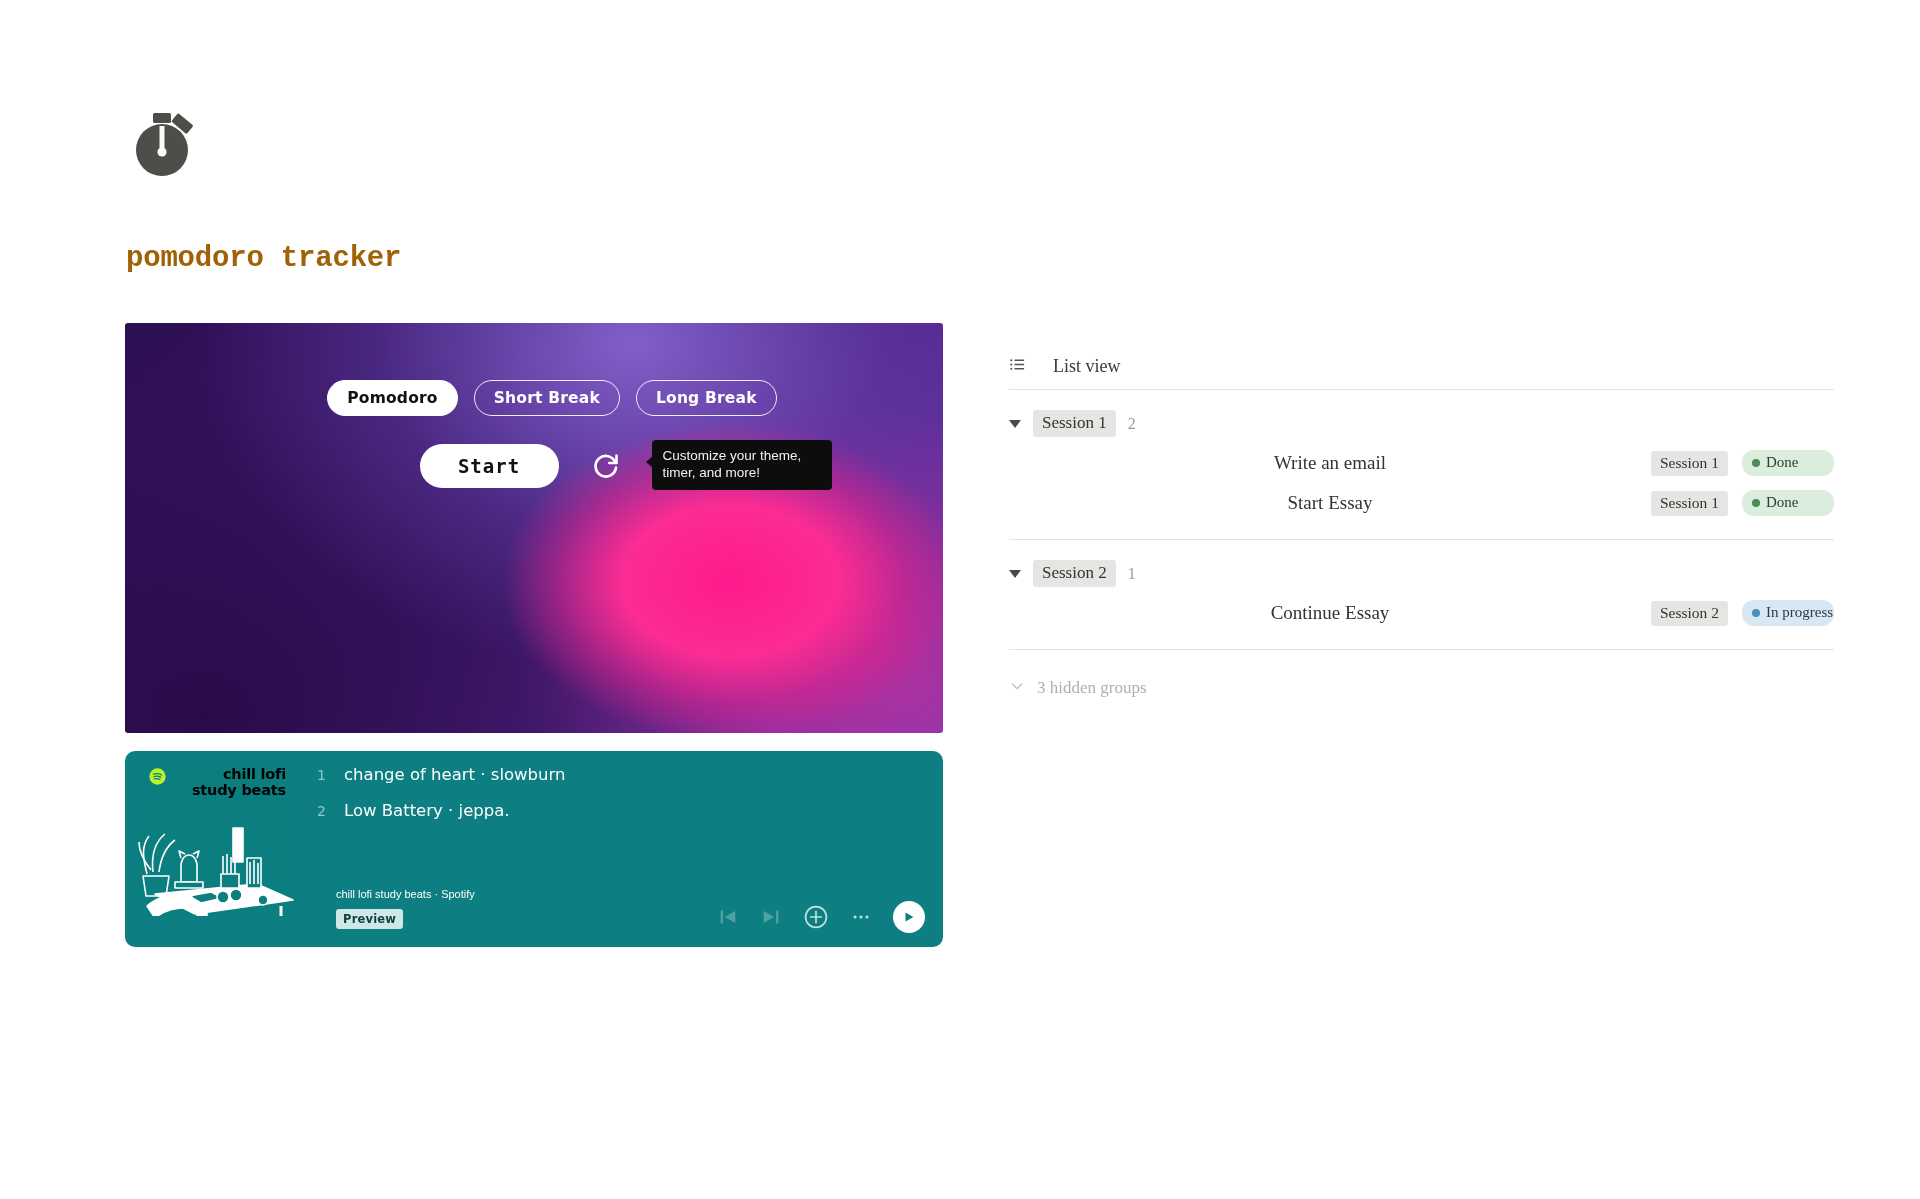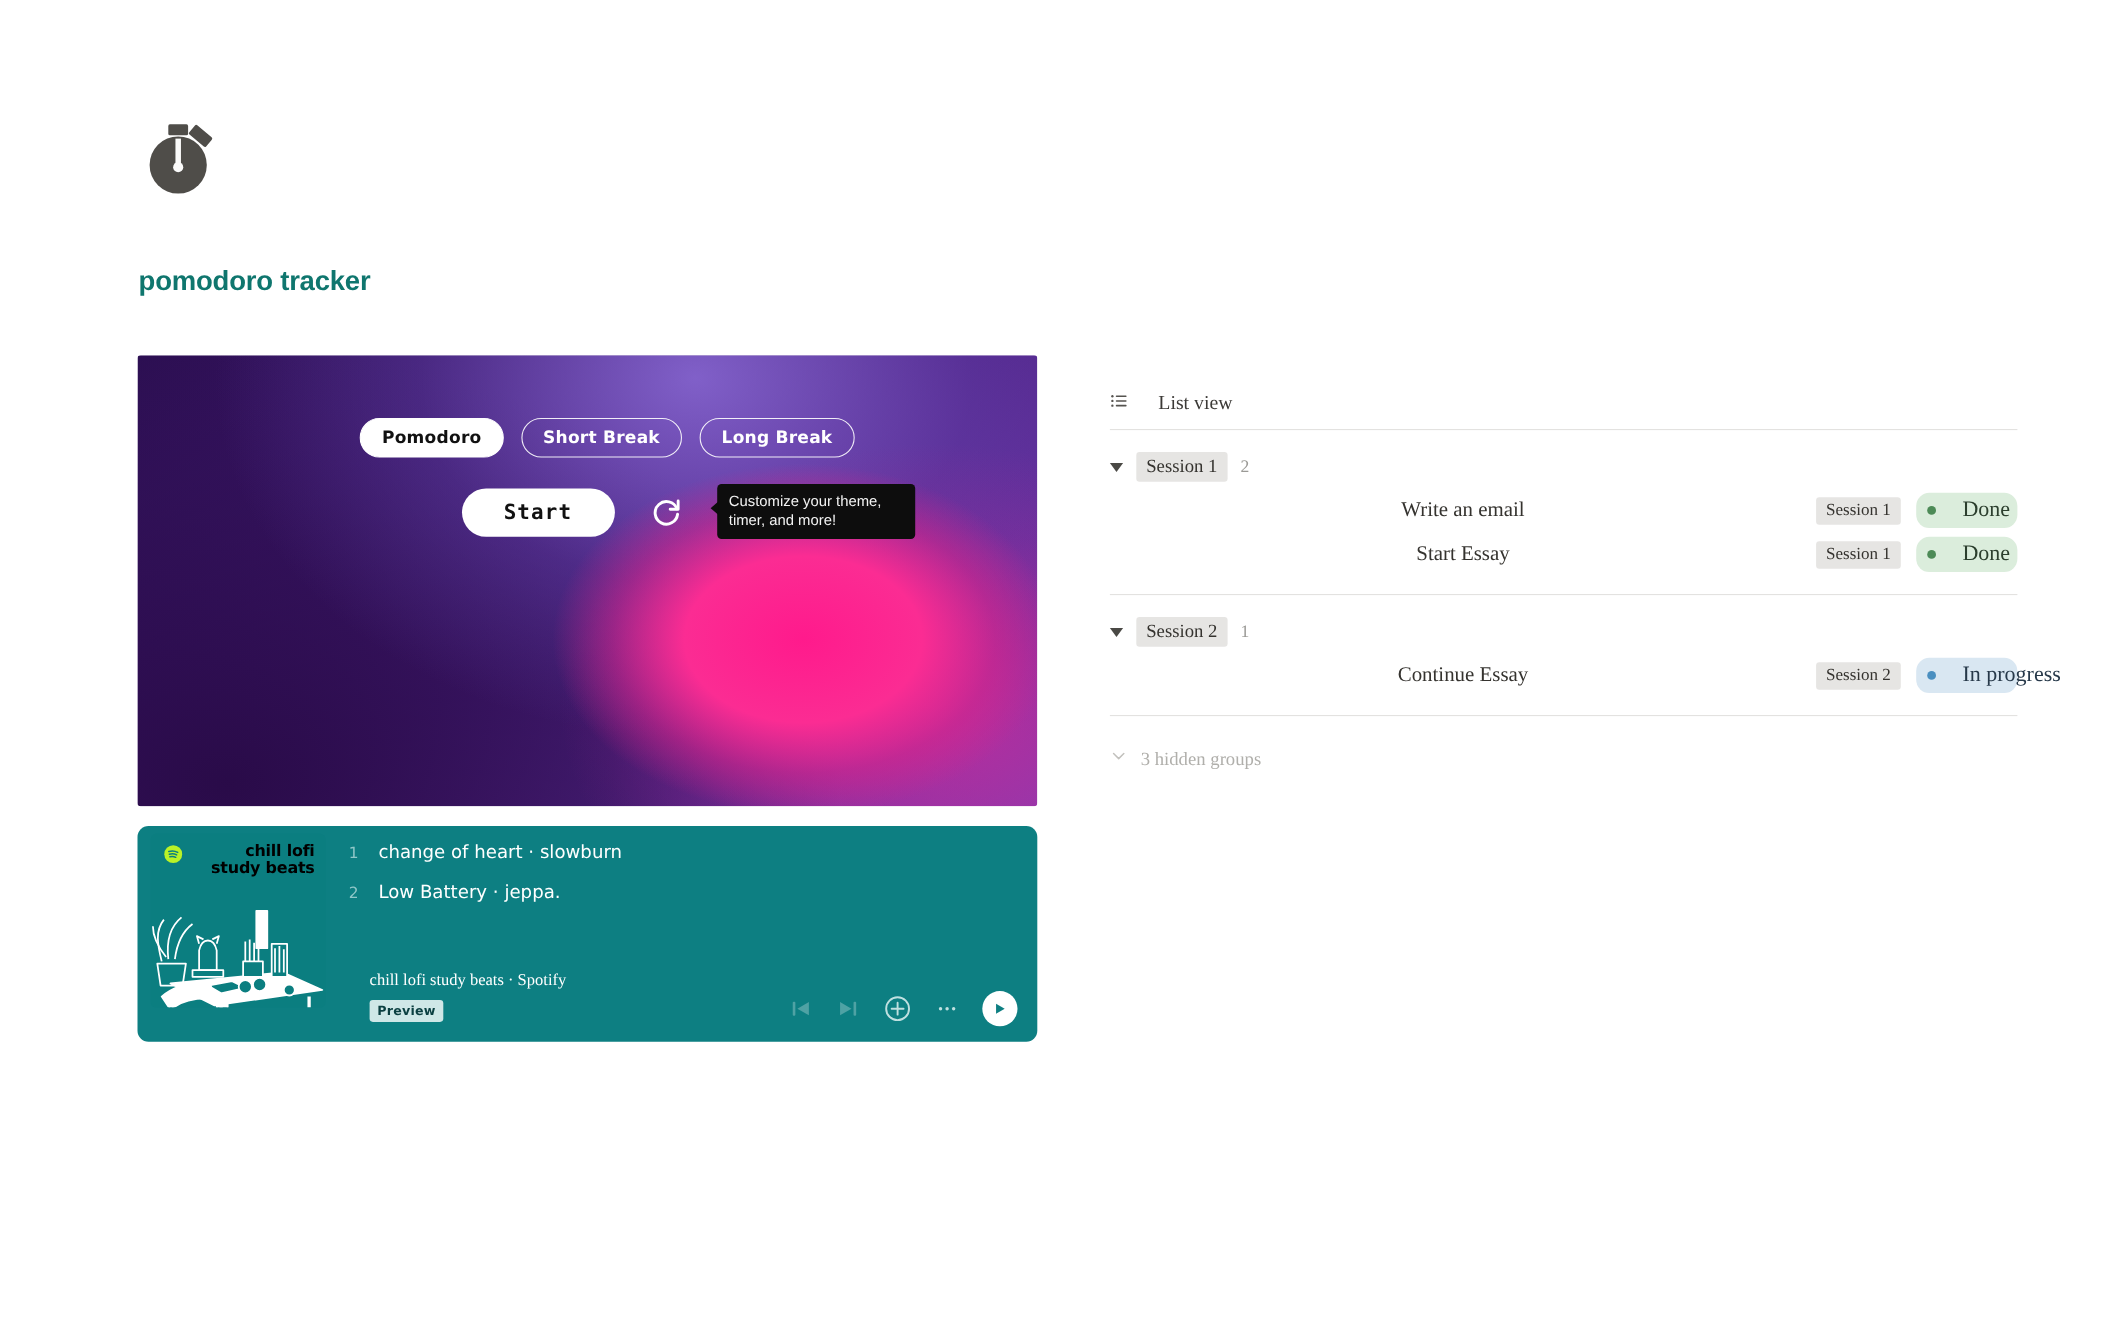--- a/index.html
+++ b/index.html
@@ -11,24 +11,24 @@
     overflow: hidden;
   }
   .page { position: relative; width: 1920px; height: 1199px; }
 
   
   .header { position: absolute; left: 126px; top: 108px; }
   .app-icon { width: 72px; height: 72px; position: relative; }
   .app-icon svg { display: block; }
   .page-title {
     position: absolute; left: 126px; top: 242px;
-    font-family: Liberation Sans, sans-serif;
-    font-weight: bold;
-    font-size: 25px;
-    color: #0f766e;
+    font-family: Liberation Mono, monospace;
+    font-weight: bold;
+    font-size: 29px;
+    color: #a16207;
     letter-spacing: -0.2px;
     white-space: nowrap;
   }
 
   
   .timer-card {
     position: absolute; left: 125px; top: 323px;
     width: 818px; height: 410px;
     border-radius: 3px;
     overflow: hidden;
@@ -156,22 +156,22 @@
     height: 36px;
     font-family: "DejaVu Sans", sans-serif;
   }
   .track-num {
     width: 13px; text-align: right;
     font-size: 14px; color: #8fc7c8;
   }
   .track-name { font-size: 16.5px; color: #ffffff; }
   .playlist-line {
     position: absolute; left: 33px; bottom: 47px;
-    font-family: Liberation Serif, serif;
-    font-size: 15px;
+    font-family: Liberation Sans, sans-serif;
+    font-size: 11px;
     color: #ffffff;
   }
   .preview-badge {
     position: absolute; left: 33px; bottom: 18px;
     background: #cfe7e7;
     color: #0b3f41;
     font-family: "DejaVu Sans", sans-serif;
     font-size: 11.5px;
     font-weight: bold;
     padding: 3px 7px;
@@ -249,22 +249,22 @@
     font-family: "Liberation Serif", serif;
     font-size: 15.5px;
     color: #35332f;
     margin-right: 14px;
     white-space: nowrap;
   }
   .status-pill {
     border-radius: 12px;
     padding: 4px 12px 5px 10px;
     font-family: "Liberation Serif", serif;
-    font-size: 20px;
-    display: inline-flex; align-items: center; gap: 24px;
+    font-size: 15px;
+    display: inline-flex; align-items: center; gap: 6px;
     white-space: nowrap;
     width: 92px;
   }
   .status-dot { width: 8px; height: 8px; border-radius: 50%; flex: none; }
   .status-done { background: #dbeddc; color: #2c3f2e; }
   .status-done .status-dot { background: #4d8b57; }
   .status-progress { background: #d9e7f2; color: #27394a; }
   .status-progress .status-dot { background: #4a8fc0; }
 
   .group-gap { height: 16px; }

